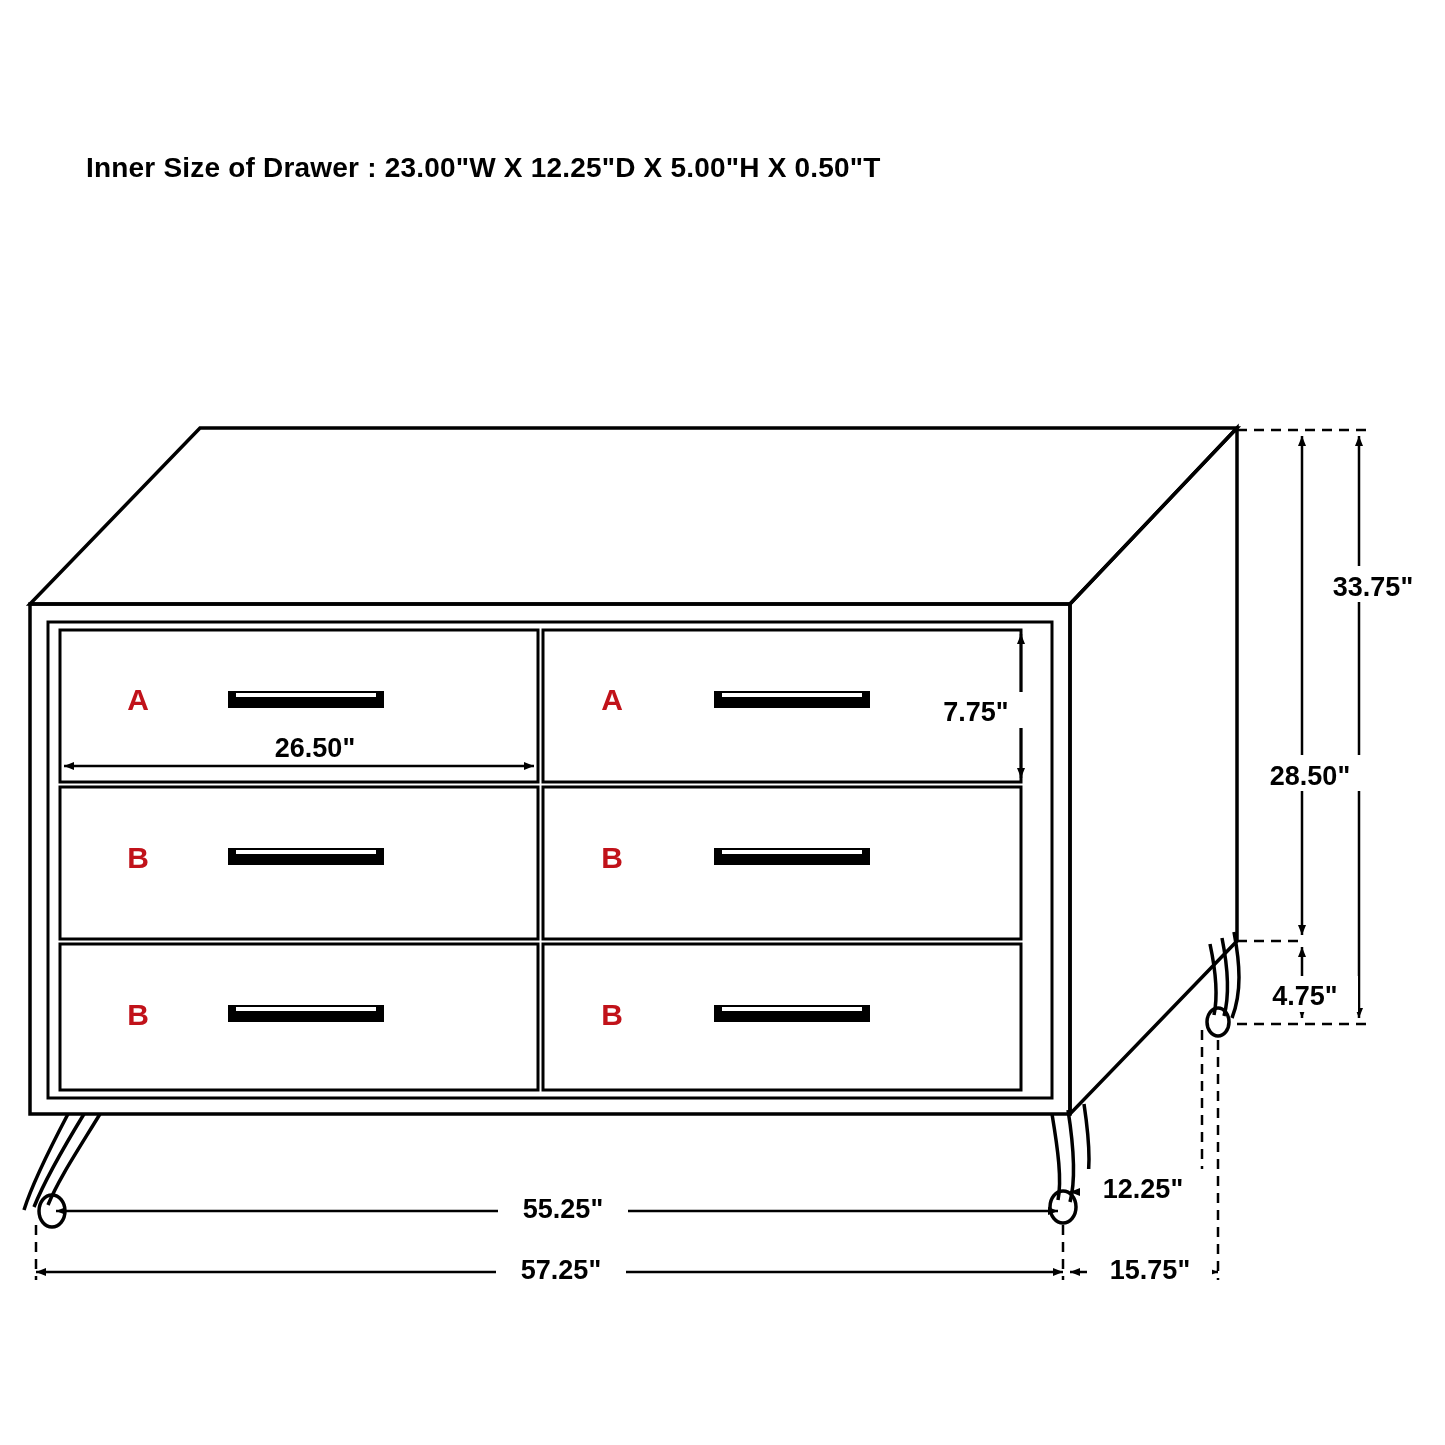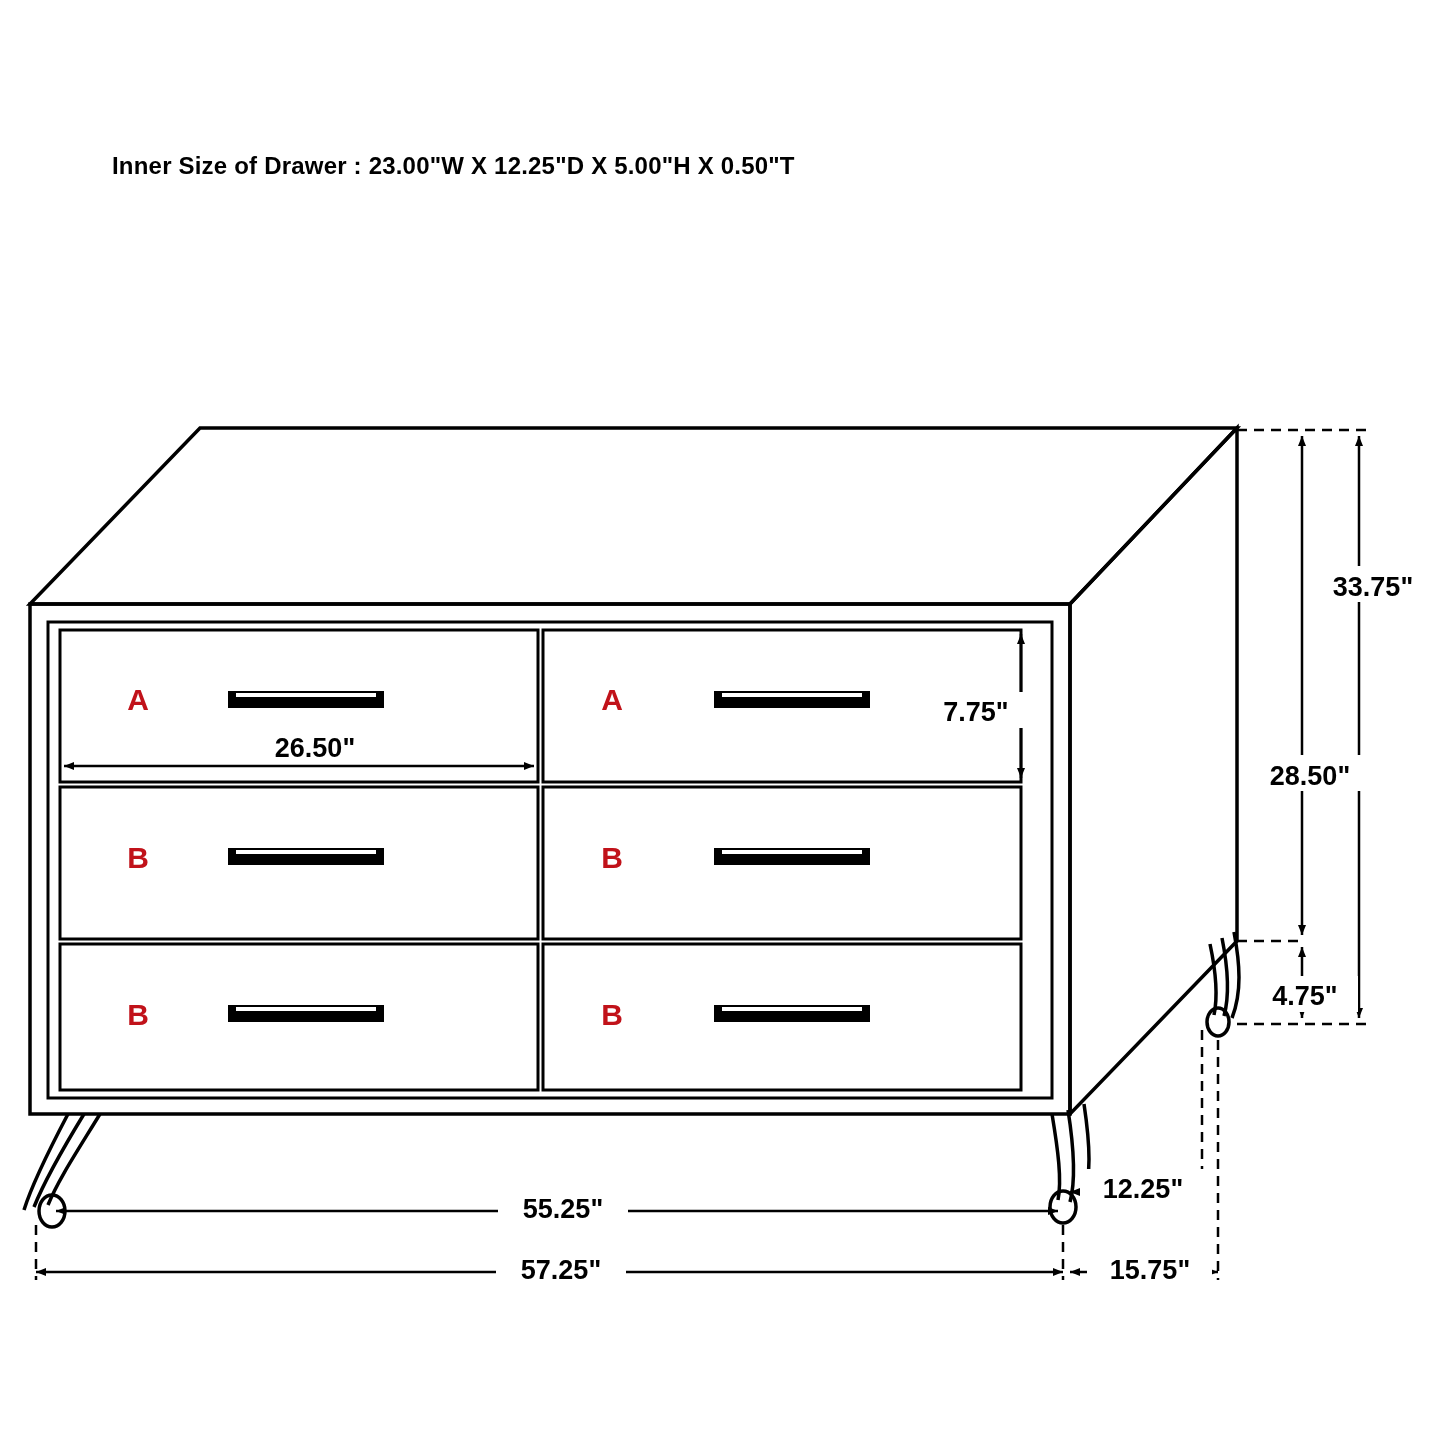--- a/index.html
+++ b/index.html
@@ -15,23 +15,23 @@
     overflow: hidden;
   }
   #stage {
     position: absolute;
     inset: 0;
     width: 1445px;
     height: 1445px;
   }
   .header-title {
     position: absolute;
-    left: 112px;
+    left: 86px;
     top: 152px;
-    font-size: 24px;
+    font-size: 28px;
     font-weight: bold;
     color: #000000;
     letter-spacing: 0.2px;
     white-space: nowrap;
   }
   svg.diagram {
     position: absolute;
     left: 0;
     top: 0;
     width: 1445px;

